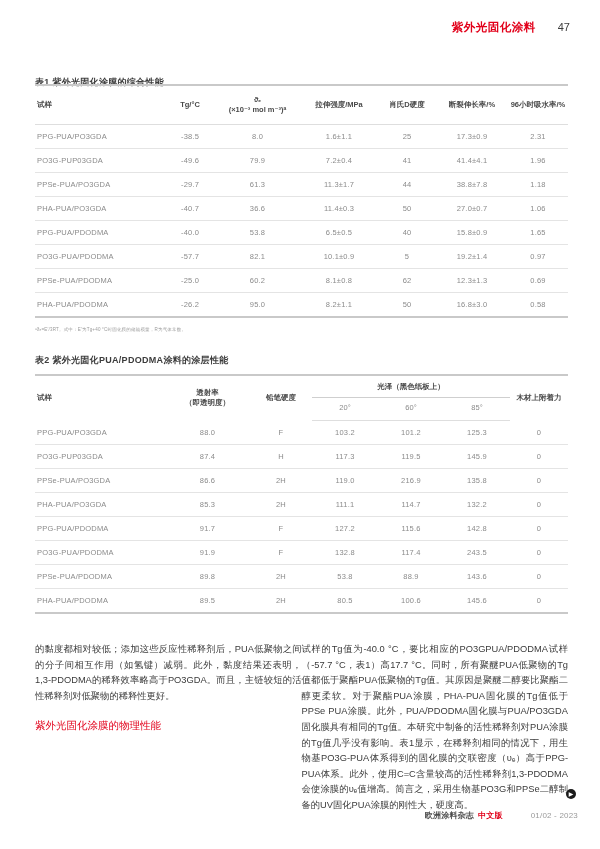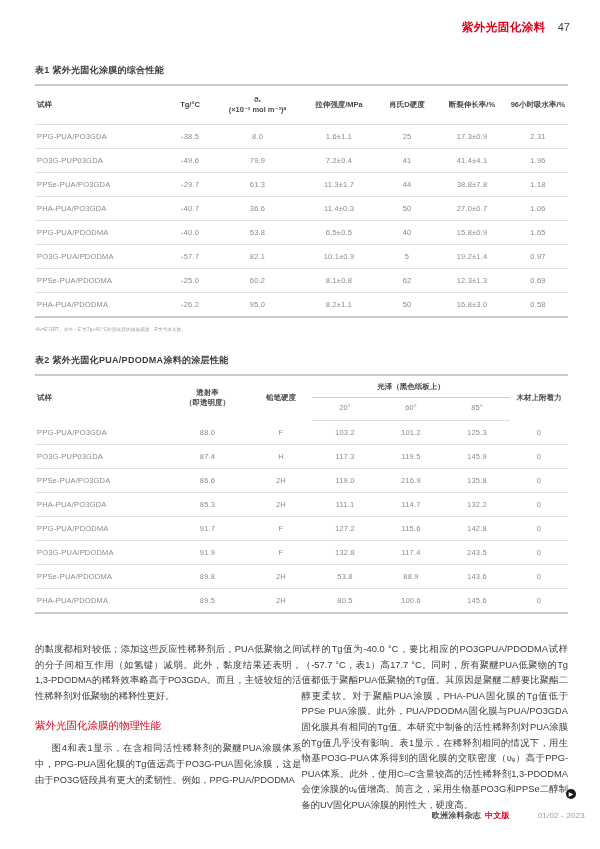--- a/index.html
+++ b/index.html
@@ -4,27 +4,27 @@
 <style>
   html,body{margin:0;padding:0;}
   body{
     width:600px;height:849px;background:#ffffff;position:relative;overflow:hidden;
     font-family:"Liberation Sans","DejaVu Sans",sans-serif;
     -webkit-font-smoothing:antialiased;
   }
   .abs{position:absolute;}
 
   
-  .page-header{top:20px;right:30px;display:flex;align-items:baseline;gap:12px;}
+  .page-header{top:20px;right:30px;display:flex;align-items:baseline;gap:22px;}
   .section-title{color:#e2001a;font-weight:bold;font-size:11.5px;letter-spacing:.5px;}
   .page-number{color:#3c3c3c;font-size:11px;}
 
   
   .caption{left:35px;font-size:9px;font-weight:bold;color:#3c3c3c;letter-spacing:.3px;}
-  .cap1{top:64px;}
+  .cap1{top:76px;}
   .cap2{top:354px;}
 
   
   table{border-collapse:collapse;table-layout:fixed;width:533px;}
   .tbl{left:35px;border-top:2px solid #c9c9c9;border-bottom:2px solid #c9c9c9;}
   .t1{top:84px;}
   .t2{top:374px;}
   th{font-size:7.5px;font-weight:bold;color:#4a4a4a;text-align:center;vertical-align:middle;padding:9px 2px;line-height:10px;}
   th.left, td.left{text-align:left;padding-left:2px;}
   thead tr:last-child th{border-bottom:1px solid #dedede;}
@@ -45,21 +45,21 @@
   .col{flex:1;min-width:0;}
   .col p{margin:0;font-size:9.3px;line-height:15.6px;color:#3a3a3a;text-align:justify;}
   .col p.indent{text-indent:1.8em;}
   .red-heading{margin:15px 0 8px 0;font-size:10.5px;font-weight:normal;color:#e2001a;}
 
   
   .endmark{top:789px;left:566px;width:10px;height:10px;border-radius:50%;background:#1b1b1b;
     color:#fff;font-size:6px;line-height:10px;text-align:center;}
 
   
-  .page-footer{top:810px;right:15px;font-size:8px;letter-spacing:.2px;display:flex;gap:4px;align-items:baseline;}
+  .page-footer{top:810px;right:22px;font-size:8px;letter-spacing:.2px;display:flex;gap:4px;align-items:baseline;}
   .f-journal{color:#4a4a4a;font-weight:bold;}
   .f-edition{color:#e2001a;font-weight:bold;}
   .f-issue{color:#9a9a9a;margin-left:24px;}
 </style>
 </head>
 <body>
 
 <div class="abs page-header">
   <span class="section-title">紫外光固化涂料</span>
   <span class="page-number">47</span>
@@ -289,21 +289,20 @@
         <td>145.6</td>
         <td>0</td>
       </tr>
     </tbody>
 </table>
 
 <div class="abs columns">
   <div class="col">
     <p>的黏度都相对较低；添加这些反应性稀释剂后，PUA低聚物之间的分子间相互作用（如氢键）减弱。此外，黏度结果还表明，1,3-PDODMA的稀释效率略高于PO3GDA。而且，主链较短的活性稀释剂对低聚物的稀释性更好。</p>
     <h2 class="red-heading">紫外光固化涂膜的物理性能</h2>
-    <p class="indent">图4和表1显示，在含相同活性稀释剂的聚醚PUA涂膜体系中，PPG-PUA固化膜的Tg值远高于PO3G-PUA固化涂膜，这是由于PO3G链段具有更大的柔韧性。例如，PPG-PUA/PDODMA</p>
   </div>
   <div class="col">
     <p>试样的Tg值为-40.0 °C，要比相应的PO3GPUA/PDODMA试样（-57.7 °C，表1）高17.7 °C。同时，所有聚醚PUA低聚物的Tg值都低于聚酯PUA低聚物的Tg值。其原因是聚醚二醇要比聚酯二醇更柔软。对于聚酯PUA涂膜，PHA-PUA固化膜的Tg值低于PPSe PUA涂膜。此外，PUA/PDODMA固化膜与PUA/PO3GDA固化膜具有相同的Tg值。本研究中制备的活性稀释剂对PUA涂膜的Tg值几乎没有影响。表1显示，在稀释剂相同的情况下，用生物基PO3G-PUA体系得到的固化膜的交联密度（υₑ）高于PPG-PUA体系。此外，使用C=C含量较高的活性稀释剂1,3-PDODMA会使涂膜的υₑ值增高。简言之，采用生物基PO3G和PPSe二醇制备的UV固化PUA涂膜的刚性大，硬度高。</p>
   </div>
 </div>
 
 <div class="abs endmark">▶</div>
 
 <div class="abs page-footer">
   <span class="f-journal">欧洲涂料杂志</span>

